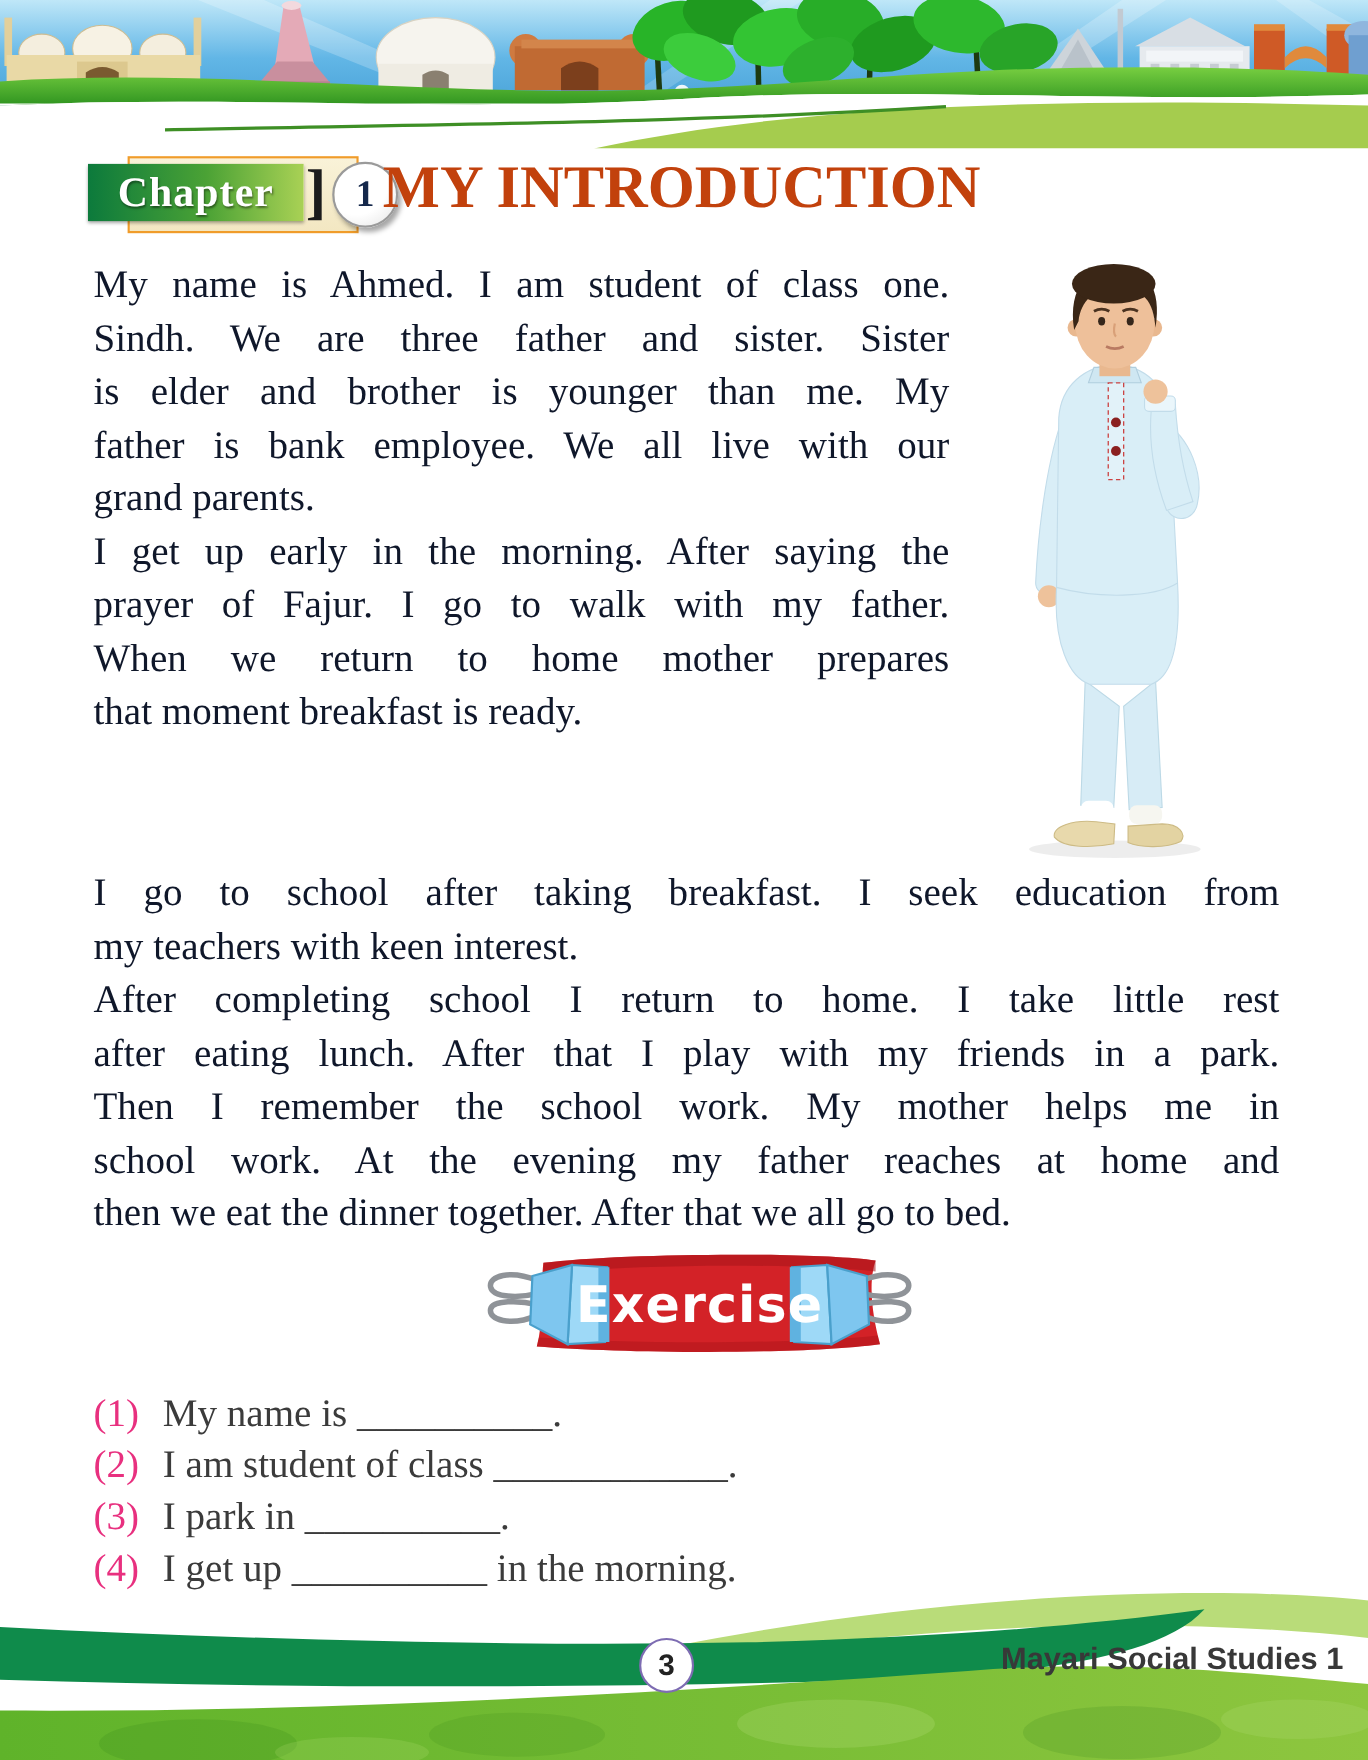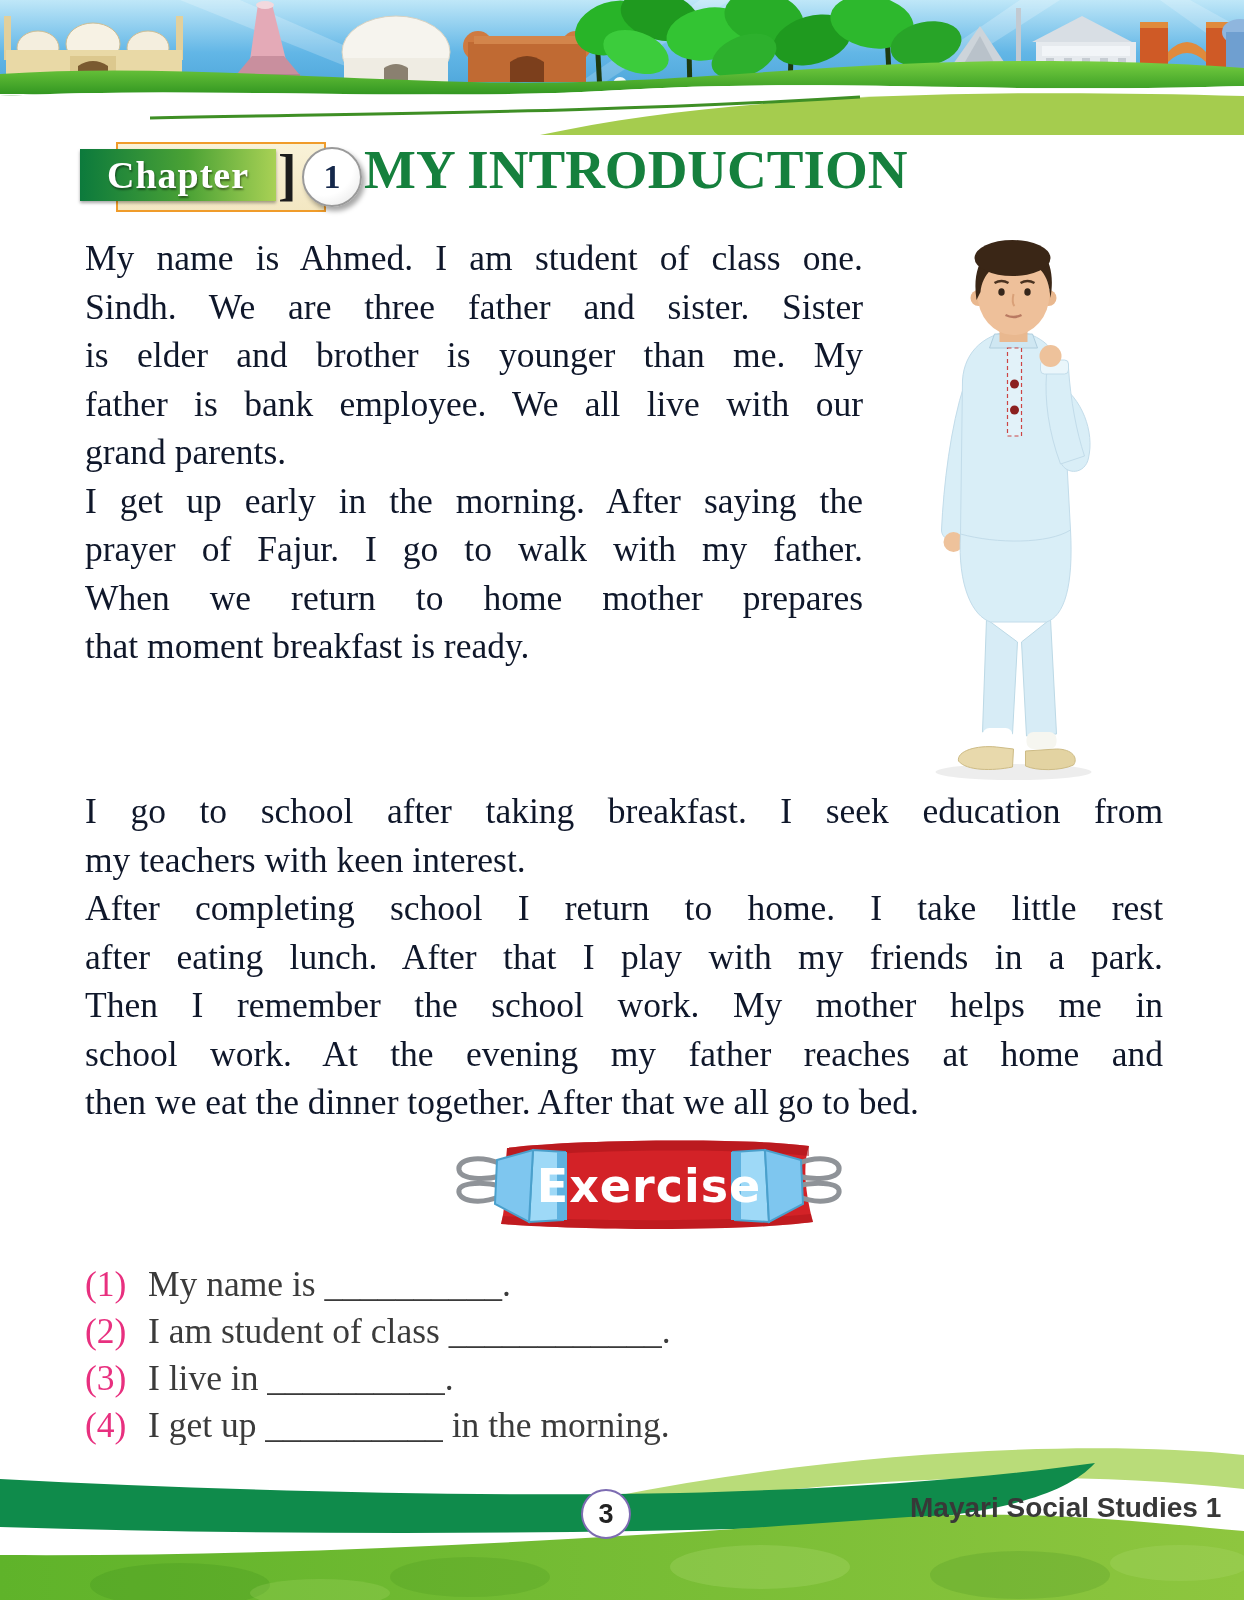--- a/index.html
+++ b/index.html
@@ -21,33 +21,33 @@
     display:flex; align-items:center; justify-content:center; }
   .badge-green span { color:#ffffff; font-weight:bold; font-size:38px;
     text-shadow:1px 2px 2px rgba(0,0,0,.45); letter-spacing:1px; }
   .badge-bracket { position:absolute; left:198px; top:6px; font-size:56px; font-weight:bold;
     color:#1c1c1c; line-height:66px; }
   .badge-circle { position:absolute; left:222px; top:11px; width:56px; height:56px;
     border-radius:50%; background:radial-gradient(circle at 35% 30%,#ffffff 55%,#e3e3e3);
     border:2px solid #9a9a9a; box-shadow:3px 4px 5px rgba(0,0,0,.35);
     display:flex; align-items:center; justify-content:center;
     font-size:34px; font-weight:bold; color:#15284b; }
-  .page-title { position:absolute; left:284px; top:22px; font-size:55px; font-weight:bold;
-    color:#15803d; letter-spacing:0px; white-space:nowrap; }
+  .page-title { position:absolute; left:268px; top:22px; font-size:55px; font-weight:bold;
+    color:#c2410c; letter-spacing:0px; white-space:nowrap; }
   
   .intro-flex { position:absolute; top:234px; left:85px; width:1078px; display:flex; }
   .intro-left { width:778px; }
   .boy-col { width:300px; display:flex; justify-content:center; }
   .tline { font-size:35.5px; line-height:48.5px; color:#0f172a;
     text-align:justify; text-align-last:justify; white-space:normal; }
   .tline.last { text-align-last:left; }
   .para3 { position:absolute; top:787px; left:85px; width:1078px; }
   .para4 { position:absolute; top:884px; left:85px; width:1078px; }
   
-  .exercise-wrap { position:absolute; top:1134px; left:13px; width:1176px; height:104px;
+  .exercise-wrap { position:absolute; top:1134px; left:0; width:1176px; height:104px;
     display:flex; justify-content:center;padding-left:48px; }
   .exercise-inner { position:relative; width:424px; height:104px; }
   .exercise-label { position:absolute; left:0; top:8px; width:424px; height:88px;
     display:flex; align-items:center; justify-content:center;
     font-family:"DejaVu Sans", sans-serif; font-weight:bold; font-size:46px;
     color:#ffffff; letter-spacing:1px; }
   .questions { position:absolute; top:1233px; left:85px; width:1080px; }
   .q-row { display:flex; align-items:baseline; height:47px; line-height:47px;
     font-size:35.5px; }
   .q-num { width:63px; color:#e8307f; flex:0 0 auto; }
@@ -299,21 +299,21 @@
     <div class="q-row">
       <span class="q-num">(1)</span>
       <span class="q-text">My name is __________.</span>
     </div>
     <div class="q-row">
       <span class="q-num">(2)</span>
       <span class="q-text">I am student of class ____________.</span>
     </div>
     <div class="q-row">
       <span class="q-num">(3)</span>
-      <span class="q-text">I live in __________.</span>
+      <span class="q-text">I park in __________.</span>
     </div>
     <div class="q-row">
       <span class="q-num">(4)</span>
       <span class="q-text">I get up __________ in the morning.</span>
     </div>
   </div>
 
   <svg class="footer" viewBox="0 0 1244 165" preserveAspectRatio="none">
     <defs>
       <linearGradient id="footGrad" x1="0" y1="0" x2="1" y2="0">

